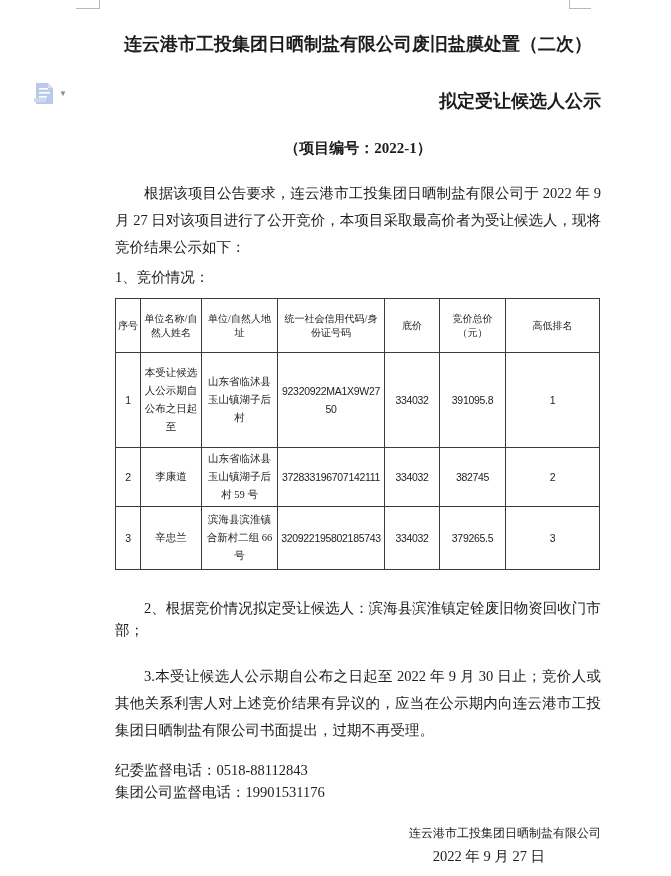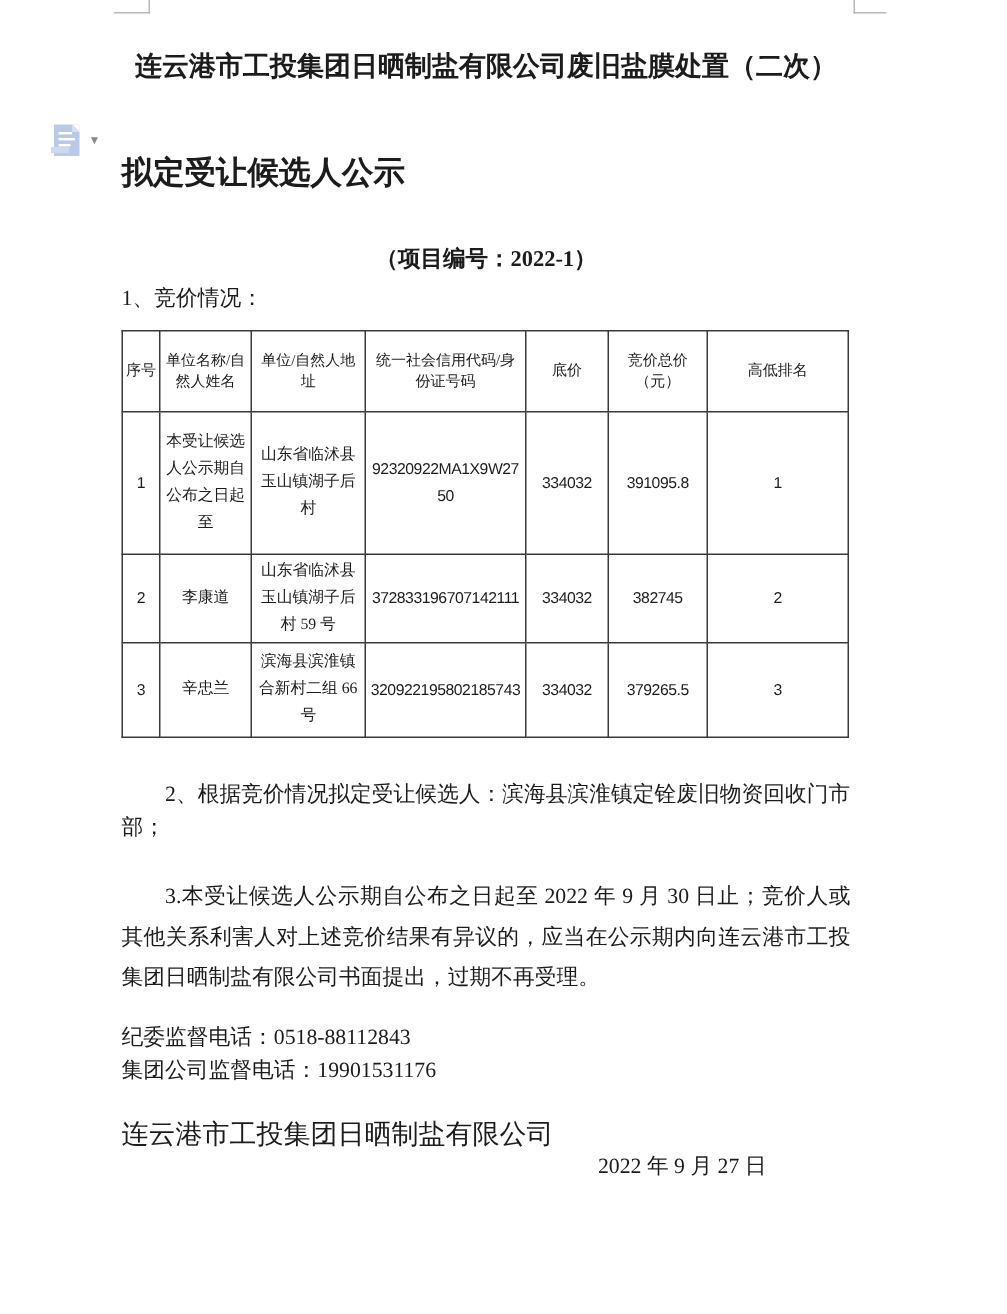--- a/index.html
+++ b/index.html
@@ -9,40 +9,40 @@
   
   .crop-tl{position:absolute;left:76px;top:0;width:23px;height:8px;
     border-right:1px solid #b8b8b8;border-bottom:1px solid #b8b8b8;}
   .crop-tr{position:absolute;left:569px;top:0;width:21px;height:8px;
     border-left:1px solid #b8b8b8;border-bottom:1px solid #b8b8b8;}
 
   
   .paste-btn{position:absolute;left:33px;top:80px;width:38px;height:30px;cursor:pointer;}
   .paste-btn .arrow{position:absolute;left:26px;top:10px;font-size:8px;color:#8a8a8a;line-height:8px;}
 
-  .content{position:absolute;left:81px;top:0;width:486px;}
+  .content{position:absolute;left:115px;top:0;width:486px;}
 
   .title1{margin-top:32px;text-align:center;font-size:18px;font-weight:bold;line-height:24px;}
-  .title2{margin-top:47px;text-align:left;font-size:21px;font-weight:bold;line-height:24px;}
-  .proj{margin-top:36px;text-align:center;font-size:15px;font-weight:bold;line-height:20px;}
+  .title2{margin-top:33px;text-align:right;font-size:18px;font-weight:bold;line-height:24px;}
+  .proj{margin-top:25px;text-align:center;font-size:15px;font-weight:bold;line-height:20px;}
 
   .intro{margin-top:22px;font-size:14.5px;line-height:27px;text-indent:2em;text-align:justify;}
   .sec1{margin-top:6px;font-size:14.5px;line-height:20px;}
 
   table.bid{border-collapse:collapse;table-layout:fixed;width:484px;margin-top:11px;}
   table.bid td{border:1px solid #3a3a3a;text-align:center;vertical-align:middle;
     padding:2px 3px;font-size:10.5px;line-height:18px;word-break:break-all;}
   table.bid tr.hd td{font-size:10px;line-height:14px;padding:3px 2px;}
   .num{font-family:"Liberation Sans","DejaVu Sans",sans-serif;font-size:10.5px;letter-spacing:-0.3px;}
 
   .para2{margin-top:27px;font-size:14.5px;line-height:22px;text-indent:2em;}
   .para3{margin-top:22px;font-size:14.5px;line-height:27px;text-indent:2em;text-align:justify;}
   .phone{font-size:14.5px;line-height:22px;}
   .phones{margin-top:15px;}
-  .sign-company{margin-top:20px;text-align:left;font-size:18px;line-height:22px;}
+  .sign-company{margin-top:20px;text-align:right;font-size:12px;line-height:22px;font-family:Liberation Mono, monospace;}
   .sign-date{text-align:right;font-size:14.5px;line-height:22px;padding-right:56px;}
 </style>
 </head>
 <body>
 
 <div class="page">
 
   <div class="crop-tl"></div>
   <div class="crop-tr"></div>
 
@@ -59,20 +59,21 @@
       </svg>
     </span>
     <span class="arrow">▼</span>
   </div>
 
   <div class="content">
     <div class="title1">连云港市工投集团日晒制盐有限公司废旧盐膜处置（二次）</div>
     <div class="title2">拟定受让候选人公示</div>
     <div class="proj">（项目编号：2022-1）</div>
 
+    <div class="intro">根据该项目公告要求，连云港市工投集团日晒制盐有限公司于 2022 年 9 月 27 日对该项目进行了公开竞价，本项目采取最高价者为受让候选人，现将竞价结果公示如下：</div>
     <div class="sec1">1、竞价情况：</div>
 
     <table class="bid">
       <colgroup>
         <col style="width:25px">
           <col style="width:61px">
           <col style="width:76px">
         <col style="width:107px">
           <col style="width:55px">
           <col style="width:66px">

